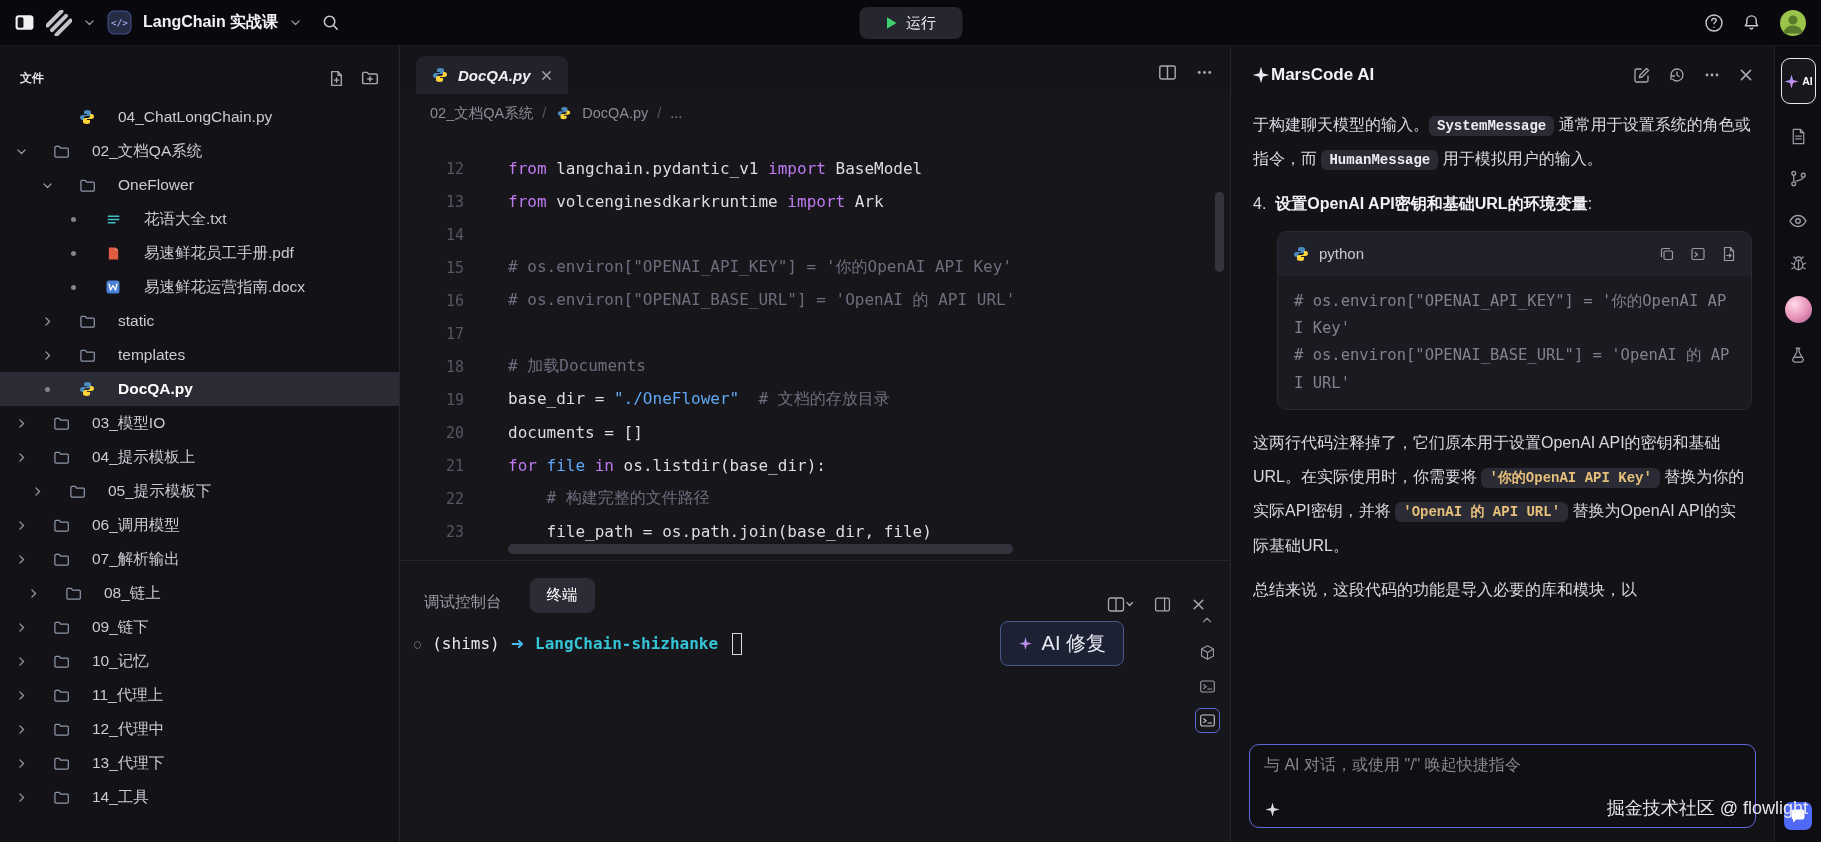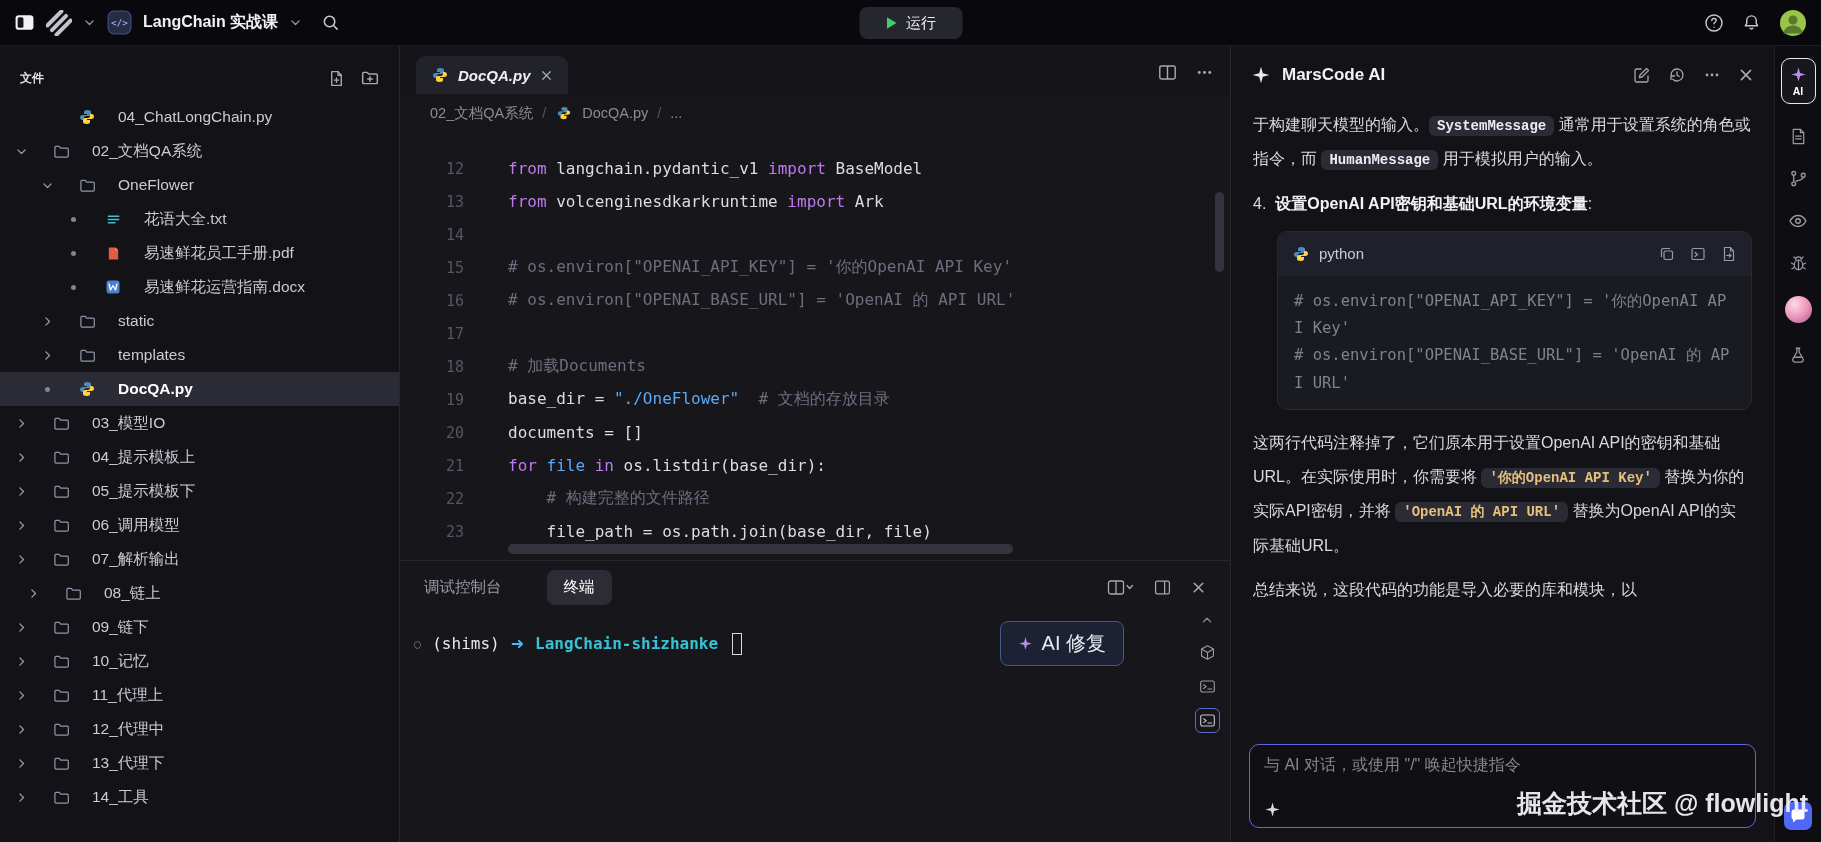--- a/index.html
+++ b/index.html
@@ -44,65 +44,65 @@
   .code-area{flex:1;position:relative;background:#16161b;padding-top:20px;font-family:"DejaVu Sans Mono",monospace;font-size:16px;overflow:hidden}
   .cline{display:flex;height:33px;align-items:center}
   .lnum{width:64px;flex:0 0 64px;text-align:right;color:#565664;font-size:15px}
   .ccontent{padding-left:44px;white-space:pre}
   .tk-kw{color:#bf7af0}.tk-pl{color:#dcdce4}.tk-cm{color:#6d6d7e}.tk-str{color:#5fa8f5}.tk-var{color:#5fa8f5}
   .vscroll{position:absolute;right:6px;top:60px;width:9px;height:80px;background:#34343e;border-radius:5px;cursor:pointer}
   .hscroll{position:absolute;left:108px;bottom:6px;width:505px;height:10px;background:#34343e;border-radius:5px;cursor:pointer}
 
   
   .bottom-panel{flex:0 0 282px;border-top:1px solid #26262c;background:#16161b;display:flex;flex-direction:column}
-  .bp-head{flex:0 0 52px;display:flex;align-items:center;padding:0 24px;gap:45px}
+  .bp-head{flex:0 0 52px;display:flex;align-items:flex-end;padding:0 24px;gap:28px}
   .bp-tab{color:#9a9aa5;font-size:15.5px;cursor:pointer}
   .bp-tab.active{background:#2c2c36;color:#fff;padding:7px 17px;border-radius:8px}
   .bp-actions{margin-left:auto;display:flex;gap:20px;align-items:center}
   .bp-body{flex:1;display:flex;font-family:"DejaVu Sans Mono",monospace}
   .term{flex:1;padding:8px 60px 0 14px}
   .term-line{display:flex;align-items:center;gap:11px;font-size:16px}
   .t-circ{color:#6a6a76;font-size:12px}
   .t-venv{color:#e8e8ee}
   .t-arrow{color:#4db7f0;font-family:"DejaVu Sans",sans-serif}
   .t-dir{color:#35c3d6;font-weight:700}
   .t-cursor{width:10px;height:22px;border:1.5px solid #d8d8e0;display:inline-block;margin-left:3px}
   .ai-fix{margin-left:auto;display:flex;align-items:center;gap:9px;background:#1c2233;border:1px solid #47598a;color:#e8e8f0;font-size:20px;padding:8px 17px;border-radius:8px;cursor:pointer;font-family:"Liberation Sans","DejaVu Sans",sans-serif}
   .bp-rail{flex:0 0 46px;display:flex;flex-direction:column;align-items:center;gap:9px;padding-top:0}
   .bp-rail .hicon{padding:4px}
   .bp-rail .hicon.active{border:1px solid #5a6acb;border-radius:6px;padding:3px}
   .up-chev{cursor:pointer;margin-bottom:4px}
 
   
   .ai-panel{flex:0 0 544px;background:#121217;display:flex;flex-direction:column;position:relative;border-right:1px solid #1e1e24}
-  .ai-head{flex:0 0 58px;display:flex;align-items:center;gap:11px;padding:0 20px}
+  .ai-head{flex:0 0 58px;display:flex;align-items:center;padding:0 20px}
   .ai-title{font-weight:700;font-size:17px;color:#f2f2f6}
   .ai-actions{margin-left:auto;display:flex;gap:17px;align-items:center}
   .ai-msgs{flex:1;overflow:hidden;padding:0 22px;font-size:16px;line-height:2.15;color:#d8d8e1}
   .msg-p{margin:4px 0 10px}
   .chip{background:#2b2b36;border-radius:6px;padding:2px 8px;font-family:Liberation Mono, monospace;font-size:14px;color:#ecedf2;font-weight:600}
   .chip.accent{color:#e6c07b}
   .msg-li{display:flex;gap:9px;margin:6px 0 10px}
   .msg-li strong,.msg-p strong{font-weight:700;color:#f2f2f6}
   .codeblock{border:1px solid #2a2a33;border-radius:10px;margin:8px 0 16px 24px;overflow:hidden;background:#1a1a21}
   .cb-head{height:44px;background:#20202a;display:flex;align-items:center;gap:9px;padding:0 14px}
   .cb-lang{color:#c9c9d2;font-size:15px}
   .cb-actions{margin-left:auto;display:flex;gap:15px}
   .cb-body{margin:0;padding:12px 16px;font-family:"DejaVu Sans Mono",monospace;font-size:15.5px;line-height:1.75;color:#80808f;white-space:pre-wrap;word-break:break-all}
   .ai-inputwrap{flex:0 0 104px;padding:6px 18px 14px}
   .ai-inputbox{position:relative;height:100%;border:1.6px solid #6565e0;border-radius:10px;background:#0f0f14;padding:11px 14px}
   .ai-input{width:100%;background:transparent;border:none;outline:none;color:#e3e3ea;font-size:16px;font-family:inherit}
   .ai-input::placeholder{color:#87878f}
   .ai-input-logo{position:absolute;left:14px;bottom:9px}
-  .watermark{position:absolute;right:-34px;bottom:22px;font-size:25px;font-weight:700;color:rgba(238,238,245,.96);white-space:nowrap;z-index:6}
+  .watermark{position:absolute;right:-34px;bottom:22px;font-size:18px;font-weight:400;color:rgba(238,238,245,.96);white-space:nowrap;z-index:6}
 
   
   .rail{flex:0 0 46px;background:#0e0e12;display:flex;flex-direction:column;align-items:center;padding:12px 0 12px;gap:23px}
   .ricon{cursor:pointer}
-  .rail-ai{width:35px;height:46px;border:1.5px solid #e8e8f0;border-radius:9px;background:#17171d;display:flex;flex-direction:column;align-items:center;justify-content:center;gap:2px;cursor:pointer}
+  .rail-ai{width:35px;height:46px;border:1.5px solid #e8e8f0;border-radius:9px;background:#17171d;display:flex;flex-direction:row;align-items:center;justify-content:center;gap:2px;cursor:pointer}
   .rail-ai-label{font-size:10.5px;font-weight:700;color:#fff}
   .rail-avatar{width:27px;height:27px;border-radius:50%;cursor:pointer;background:radial-gradient(circle at 35% 30%,#ffd9e8,#e890b8 55%,#9c5a8a)}
   .rail-spacer{flex:1}
   .rail-chat{cursor:pointer}
 </style>
 </head>
 <body>
 
 <div class="app">
 
@@ -328,21 +328,21 @@
                 <path d="M6 3.5L10.5 8L6 12.5"></path>
               </svg>
             </span>
             <span class="ticon">
               <svg width="17" height="17" viewBox="0 0 16 16" fill="none" stroke="#8d96a8" stroke-width="1.15">
                 <path d="M1.8 4.2c0-.6.4-1 1-1h3l1.4 1.6h6.2c.6 0 1 .4 1 1v6.4c0 .6-.4 1-1 1H2.8c-.6 0-1-.4-1-1z"></path>
               </svg>
             </span>
             <span class="tlabel">04_提示模板上</span>
           </div>
-          <div class="trow" style="padding-left:12px">
+          <div class="trow" style="padding-left:28px">
             <span class="chev">
               <svg width="13" height="13" viewBox="0 0 16 16" fill="none" stroke="#9a9aa6" stroke-width="1.6" stroke-linecap="round" stroke-linejoin="round">
                 <path d="M6 3.5L10.5 8L6 12.5"></path>
               </svg>
             </span>
             <span class="ticon">
               <svg width="17" height="17" viewBox="0 0 16 16" fill="none" stroke="#8d96a8" stroke-width="1.15">
                 <path d="M1.8 4.2c0-.6.4-1 1-1h3l1.4 1.6h6.2c.6 0 1 .4 1 1v6.4c0 .6-.4 1-1 1H2.8c-.6 0-1-.4-1-1z"></path>
               </svg>
             </span>

